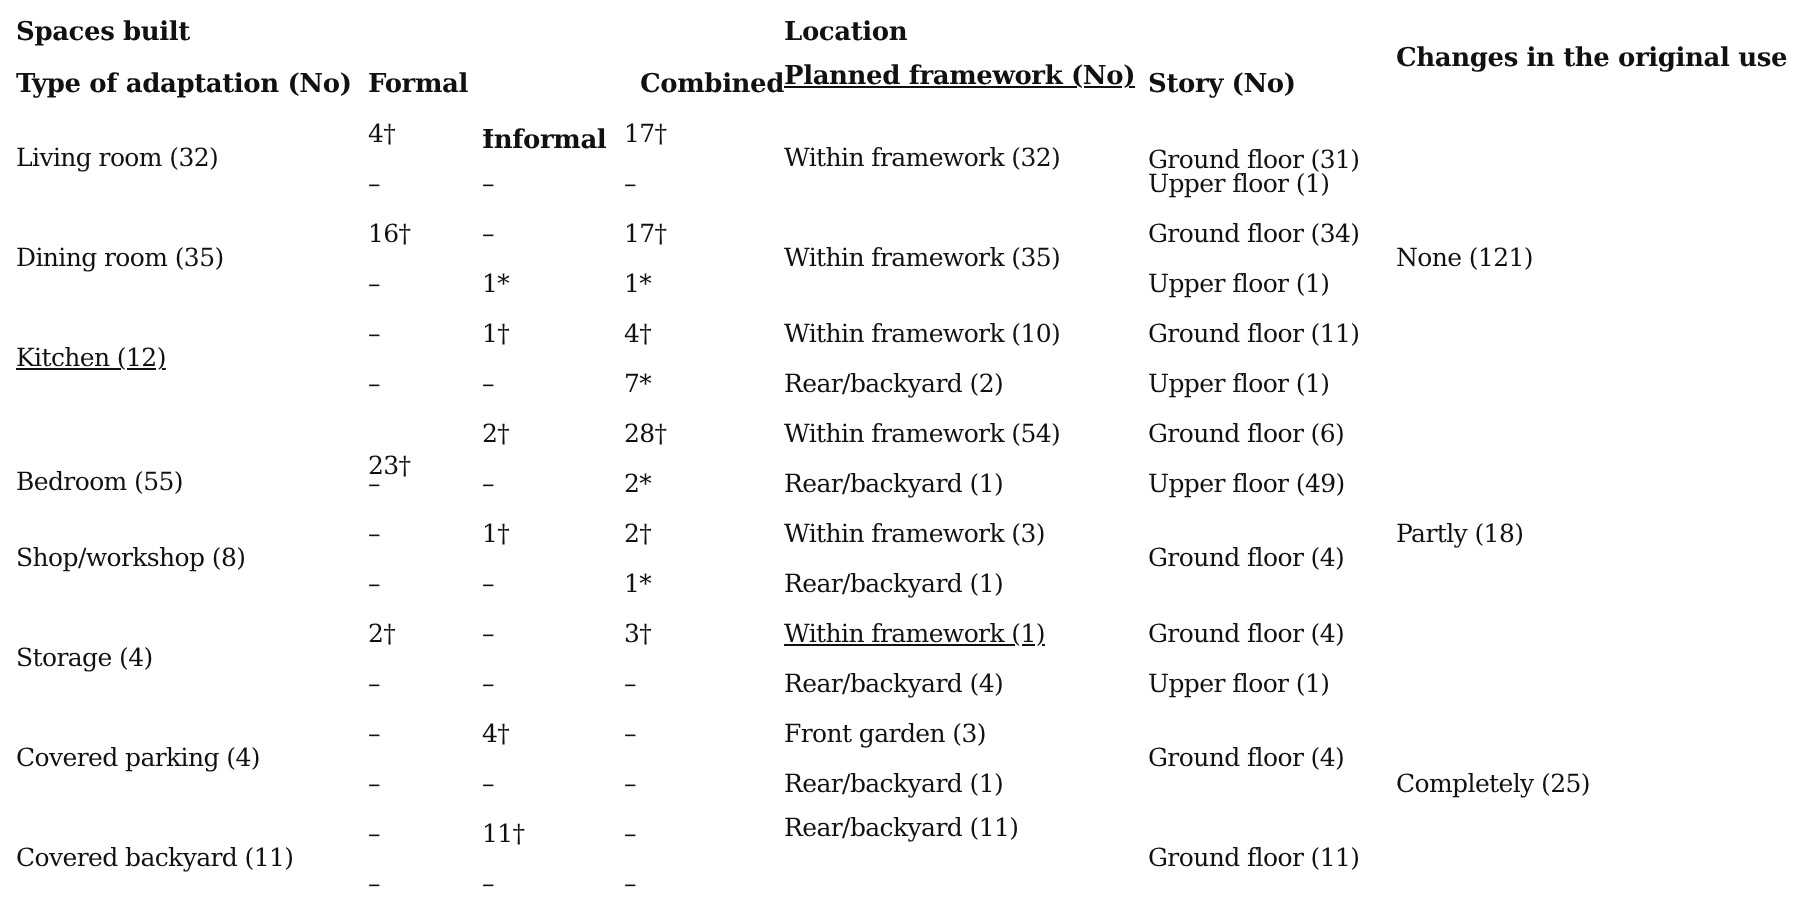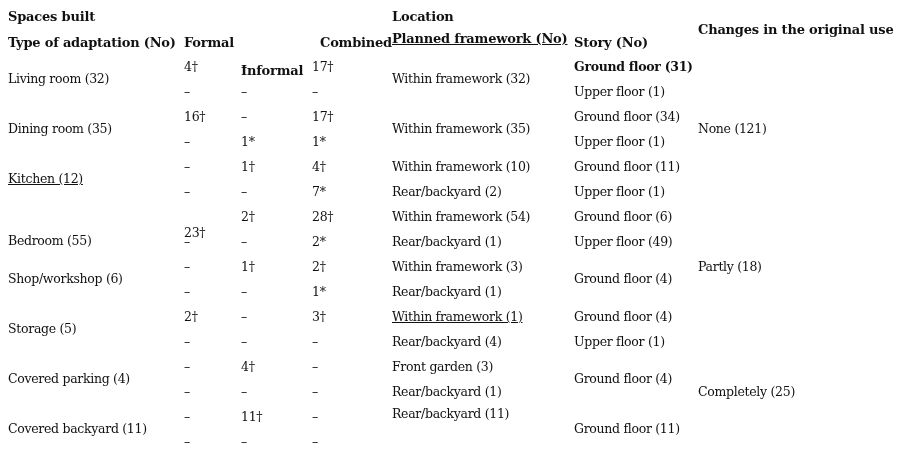--- a/index.html
+++ b/index.html
@@ -29,22 +29,22 @@
 <div class="cell hdr" style="left:184px; top:43px;">Formal</div>
 <div class="cell hdr" style="left:241px; top:43px;margin-top:28px;">Informal</div>
 <div class="cell hdr" style="left:320px; top:43px;">Combined</div>
 <div class="cell hdr" style="left:392px; top:39px;text-decoration:underline;">Planned framework (No)</div>
 <div class="cell hdr" style="left:574px; top:43px;">Story (No)</div>
 
 <div class="cell body" style="left:8px; top:79px;">Living room (32)</div>
 <div class="cell body" style="left:8px; top:129px;">Dining room (35)</div>
 <div class="cell body" style="left:8px; top:179px;text-decoration:underline;">Kitchen (12)</div>
 <div class="cell body" style="left:8px; top:229px;margin-top:12px;">Bedroom (55)</div>
-<div class="cell body" style="left:8px; top:279px;">Shop/workshop (6)</div>
-<div class="cell body" style="left:8px; top:329px;">Storage (5)</div>
+<div class="cell body" style="left:8px; top:279px;">Shop/workshop (8)</div>
+<div class="cell body" style="left:8px; top:329px;">Storage (4)</div>
 <div class="cell body" style="left:8px; top:379px;">Covered parking (4)</div>
 <div class="cell body" style="left:8px; top:429px;">Covered backyard (11)</div>
 
 <div class="cell body" style="left:184px; top:67px;">4†</div>
 <div class="cell body" style="left:241px; top:67px;">–</div>
 <div class="cell body" style="left:312px; top:67px;">17†</div>
 
 <div class="cell body" style="left:184px; top:92px;">–</div>
 <div class="cell body" style="left:241px; top:92px;">–</div>
 <div class="cell body" style="left:312px; top:92px;">–</div>
@@ -112,21 +112,21 @@
 <div class="cell body" style="left:392px; top:217px;">Within framework (54)</div>
 <div class="cell body" style="left:392px; top:242px;">Rear/backyard (1)</div>
 <div class="cell body" style="left:392px; top:267px;">Within framework (3)</div>
 <div class="cell body" style="left:392px; top:292px;">Rear/backyard (1)</div>
 <div class="cell body" style="left:392px; top:317px;text-decoration:underline;">Within framework (1)</div>
 <div class="cell body" style="left:392px; top:342px;">Rear/backyard (4)</div>
 <div class="cell body" style="left:392px; top:367px;">Front garden (3)</div>
 <div class="cell body" style="left:392px; top:392px;">Rear/backyard (1)</div>
 <div class="cell body" style="left:392px; top:414px;">Rear/backyard (11)</div>
 
-<div class="cell body" style="left:574px; top:67px;font-weight:bold;">Ground floor (31)</div>
+<div class="cell body" style="left:574px; top:80px;">Ground floor (31)</div>
 <div class="cell body" style="left:574px; top:92px;">Upper floor (1)</div>
 <div class="cell body" style="left:574px; top:117px;text-align:center;">Ground floor (34)</div>
 <div class="cell body" style="left:574px; top:142px;">Upper floor (1)</div>
 <div class="cell body" style="left:574px; top:167px;">Ground floor (11)</div>
 <div class="cell body" style="left:574px; top:192px;">Upper floor (1)</div>
 <div class="cell body" style="left:574px; top:217px;">Ground floor (6)</div>
 <div class="cell body" style="left:574px; top:242px;">Upper floor (49)</div>
 <div class="cell body" style="left:574px; top:279px;">Ground floor (4)</div>
 <div class="cell body" style="left:574px; top:317px;">Ground floor (4)</div>
 <div class="cell body" style="left:574px; top:342px;">Upper floor (1)</div>

